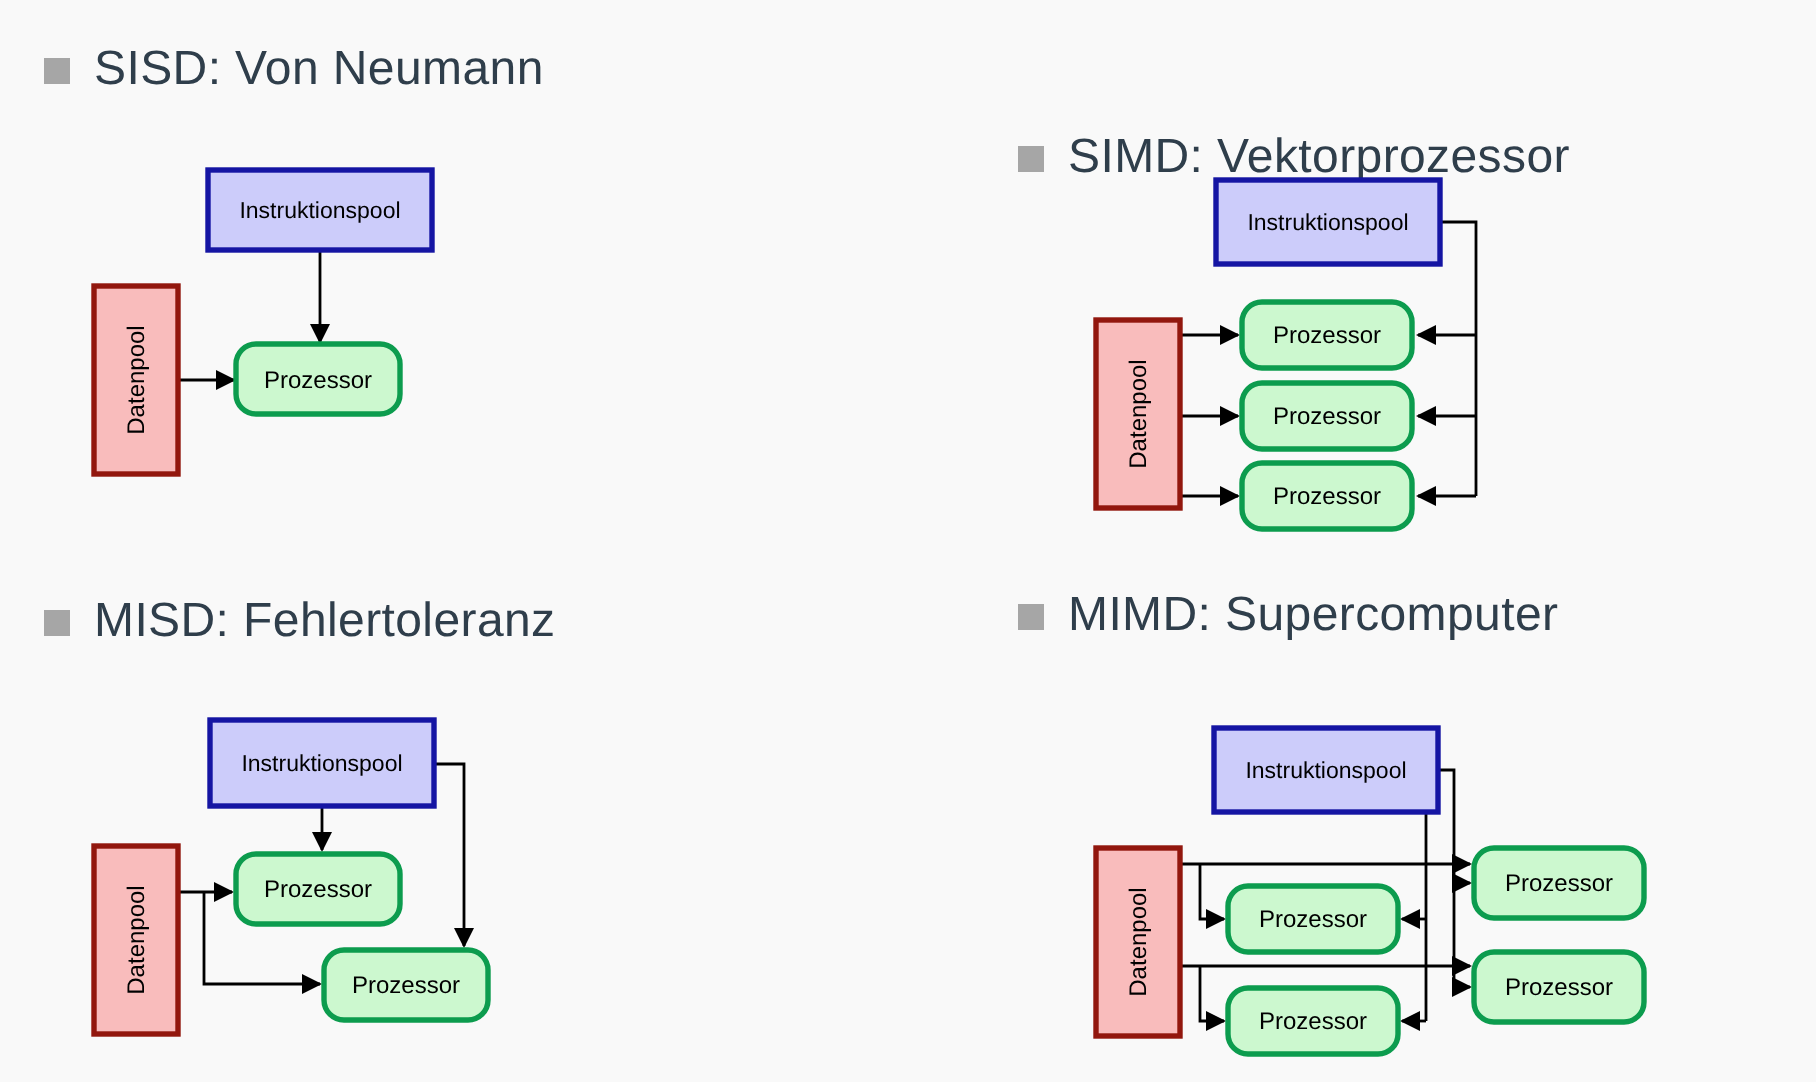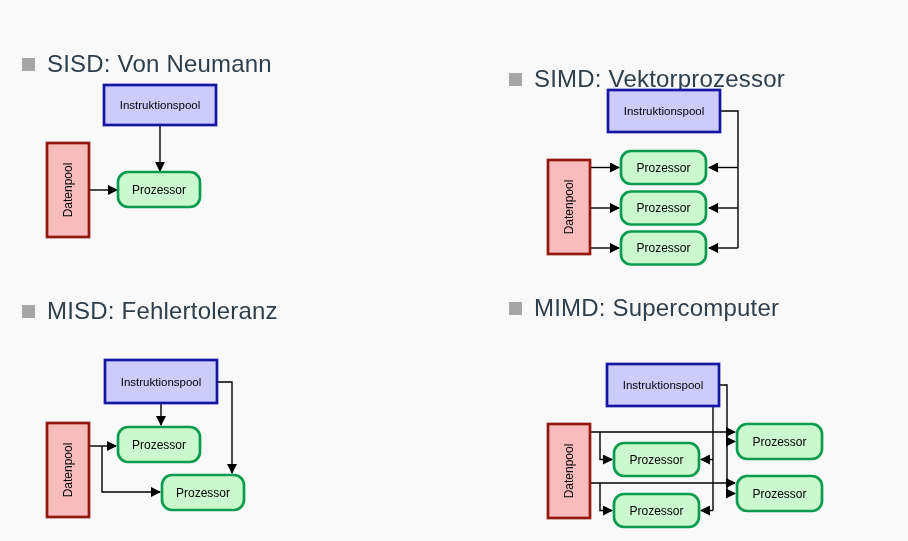--- a/index.html
+++ b/index.html
@@ -30,21 +30,21 @@
 <body>
 
 <svg width="0" height="0" style="position:absolute" aria-hidden="true">
   <defs>
     <marker id="arrowhead" viewBox="0 0 10 10" refX="9" refY="5" markerWidth="10" markerHeight="10" orient="auto-start-reverse" markerUnits="userSpaceOnUse">
       <path d="M0,0 L10,5 L0,10 Z" fill="#000"></path>
     </marker>
   </defs>
 </svg>
 
-<div class="heading" style="left:22px;top:21px;margin-top:29px;">
+<div class="heading" style="left:22px;top:21px;">
   <span class="bullet"></span>
   <span>SISD: Von Neumann</span>
 </div>
 <div class="heading" style="left:509px;top:21px;margin-top:44px;">
   <span class="bullet"></span>
   <span>SIMD: Vektorprozessor</span>
 </div>
 <div class="heading" style="left:22px;top:297px;">
   <span class="bullet"></span>
   <span>MISD: Fehlertoleranz</span>

